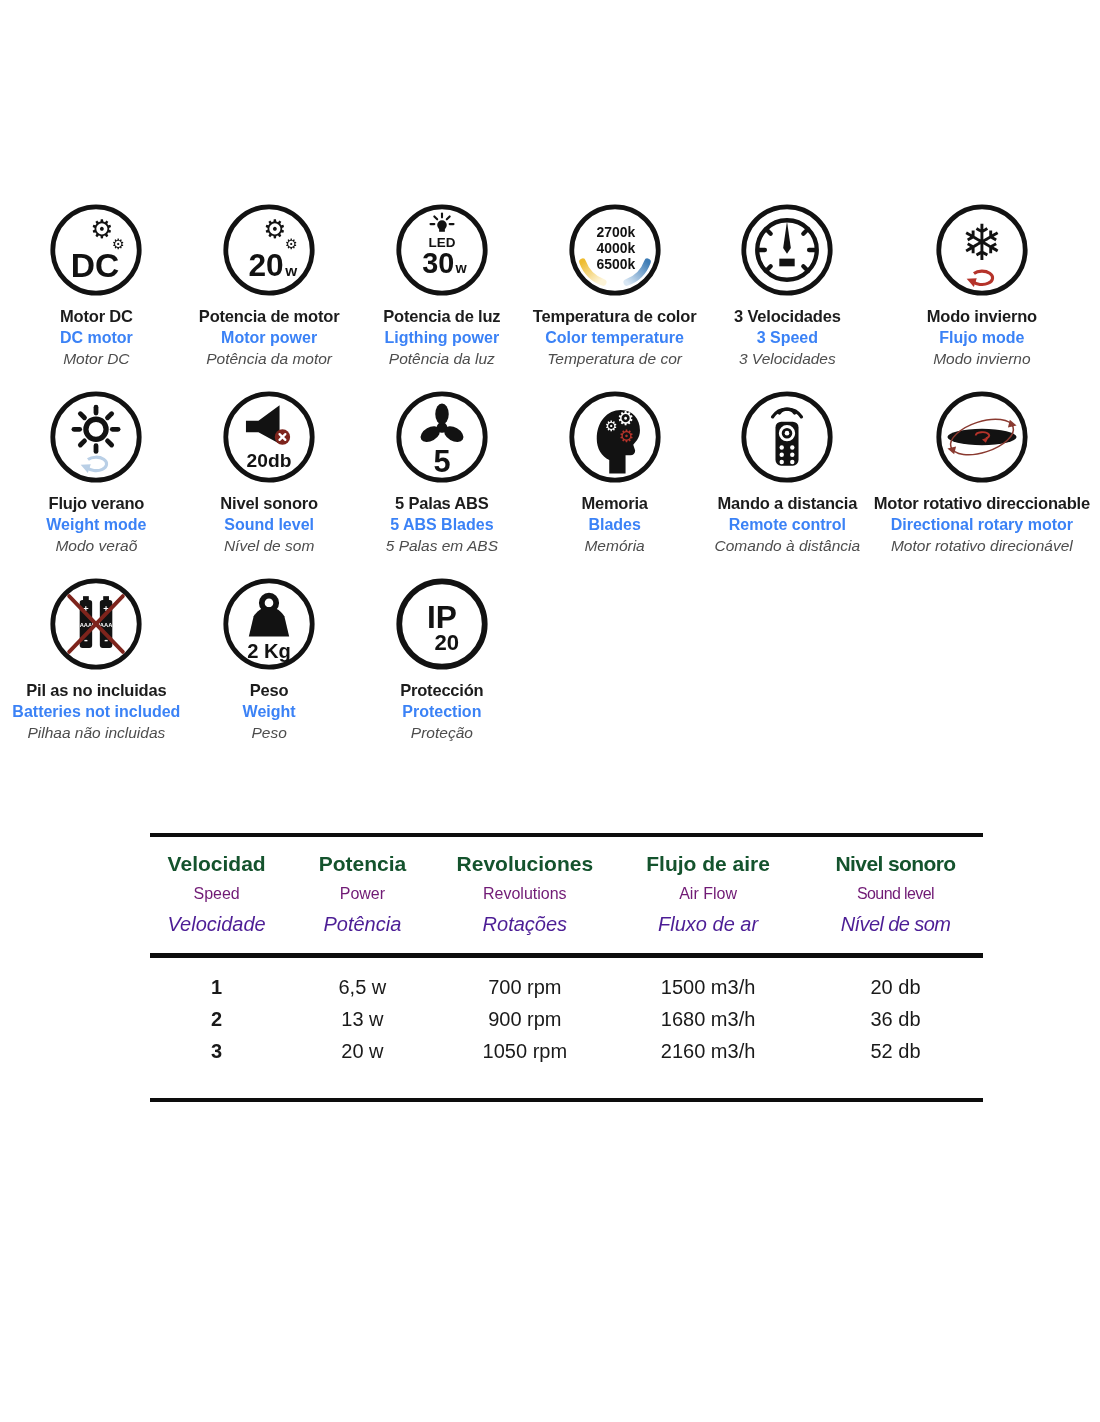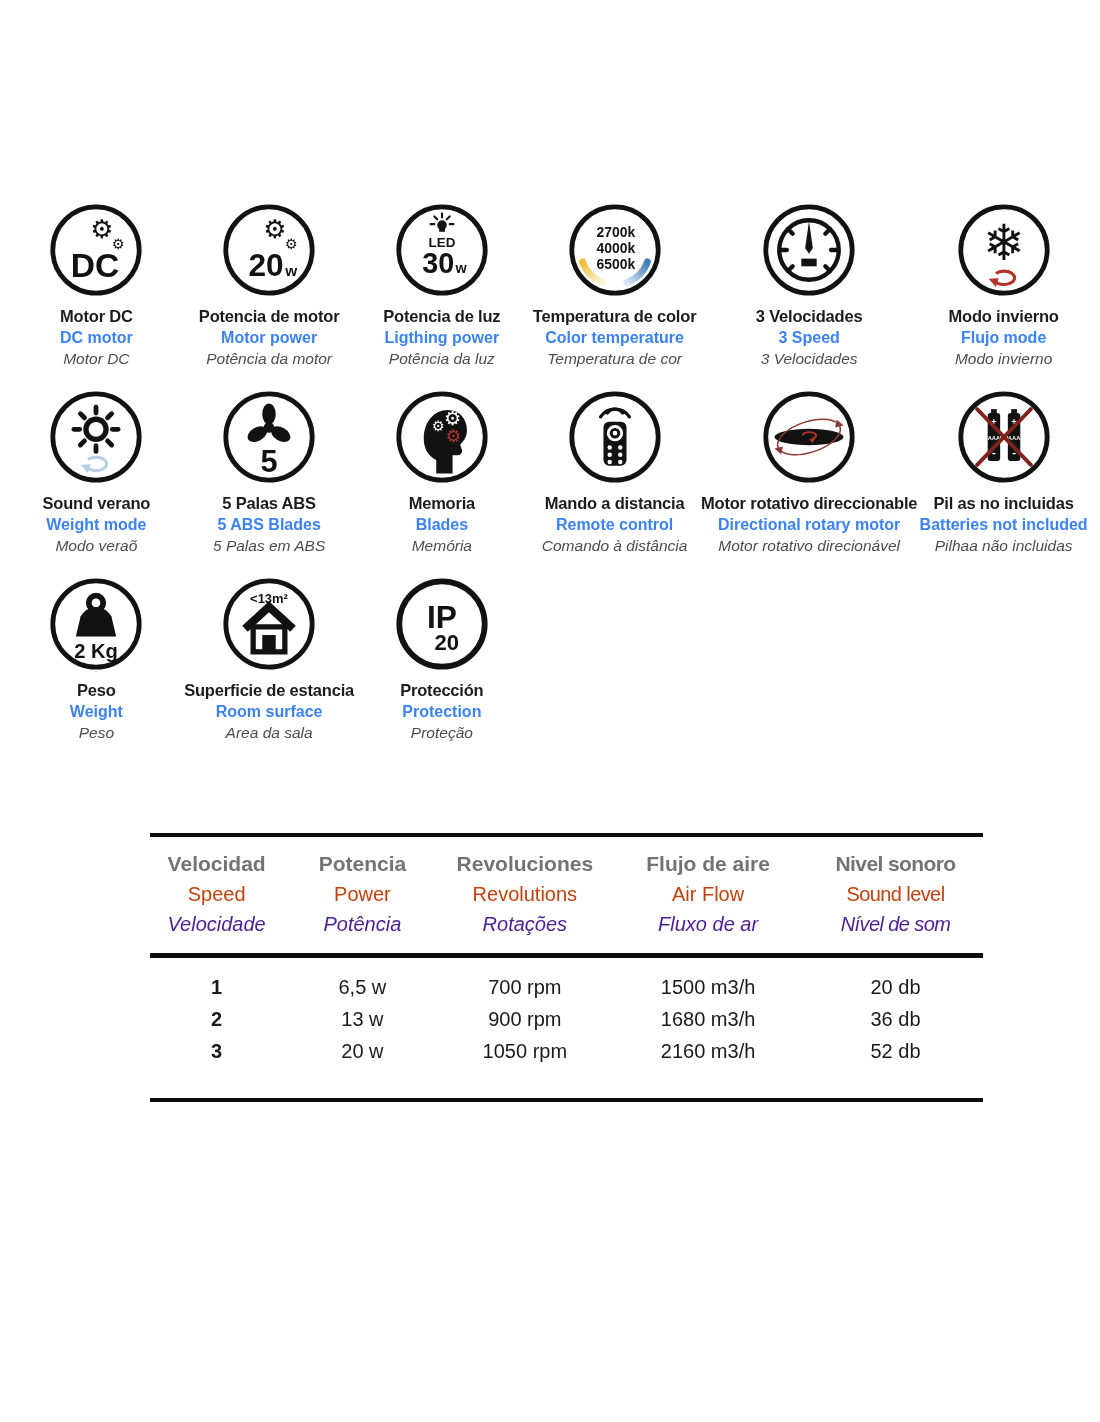--- a/index.html
+++ b/index.html
@@ -35,22 +35,22 @@
     border-bottom:4px solid #0d0d0d;
   }
   .spec-table thead th {
     border-bottom:5px solid #0d0d0d;
     padding:12px 0 14px 0;
     font-weight:normal;
     text-align:center;
     vertical-align:top;
   }
   .spec-table thead th span { display:block; line-height:30px; }
-  .h1 { font-weight:bold; font-size:21px; color:#737373; }
-  .h2 { font-size:20px; color:#c2410c; }
+  .h1 { font-weight:bold; font-size:21px; color:#14532d; }
+  .h2 { font-size:16px; color:#701a75; }
   .h3 { font-size:20px; color:#4c1d95; font-style:italic; }
   .spec-table th.c5 span { letter-spacing:-0.6px; }
   .spec-table tbody td {
     font-size:20px; text-align:center; line-height:30px; color:#1a1a1a;
   }
   .spec-table tbody tr:first-child td { padding-top:14px; }
   .spec-table tbody tr:last-child td  { padding-bottom:32px; }
   .spec-table tbody td:first-child { font-weight:bold; }
 </style>
 </head>
@@ -180,25 +180,42 @@
           <line x1="66.3" y1="25.7" x2="62" y2="30"></line>
           <line x1="33.7" y1="58.3" x2="38" y2="54"></line>
           <line x1="66.3" y1="58.3" x2="62" y2="54"></line>
         </g>
       </g>
       <g>
         <path d="M41.6,73.5 A11,7 0 1 1 40.5,81.5" stroke="#b9cfe6" stroke-width="3.2" fill="none"></path>
         <polygon points="34,79 44.5,78.5 41.5,87.5" fill="#b9cfe6"></polygon>
       </g>
     </svg>
-    <div class="l1">Sound verano</div>
+    <div class="l1">Flujo verano</div>
     <div class="l2">Weight mode</div>
     <div class="l3">Modo veraõ</div>
   </div>
 
+  <div class="cell">
+    <svg viewBox="0 0 100 100">
+      <circle cx="50" cy="50" r="45" fill="#fff" stroke="#121212" stroke-width="5"></circle>
+      <path d="M26,33 L39,33 L61,17 L61,57 L39,45 L26,45 Z" fill="#121212"></path>
+      <g>
+        <circle cx="64" cy="50" r="8" fill="#7e241c"></circle>
+        <g stroke="#fff" stroke-width="2.4" stroke-linecap="round">
+          <line x1="61" y1="47" x2="67" y2="53"></line>
+          <line x1="67" y1="47" x2="61" y2="53"></line>
+        </g>
+      </g>
+      <text x="50" y="81" font-size="20" font-weight="bold" text-anchor="middle" fill="#121212">20db</text>
+    </svg>
+    <div class="l1">Nivel sonoro</div>
+    <div class="l2">Sound level</div>
+    <div class="l3">Nível de som</div>
+  </div>
 
   <div class="cell">
     <svg viewBox="0 0 100 100">
       <circle cx="50" cy="50" r="45" fill="#fff" stroke="#121212" stroke-width="5"></circle>
       <g fill="#121212">
         <circle cx="50" cy="40" r="5.5"></circle>
         <ellipse cx="50" cy="26" rx="7" ry="11"></ellipse>
         <ellipse cx="50" cy="26" rx="7" ry="11" transform="rotate(120 50 40)"></ellipse>
         <ellipse cx="50" cy="26" rx="7" ry="11" transform="rotate(240 50 40)"></ellipse>
       </g>
@@ -295,34 +312,20 @@
       <circle cx="50" cy="50" r="45" fill="#fff" stroke="#121212" stroke-width="5"></circle>
       <circle cx="50" cy="28" r="7.5" fill="none" stroke="#121212" stroke-width="6"></circle>
       <path d="M29,63 L71,63 L66,42 C61,34 55,32.5 50,32.5 C45,32.5 39,34 34,42 Z" fill="#121212"></path>
       <text x="50" y="85" font-size="21" font-weight="bold" text-anchor="middle" fill="#121212">2 Kg</text>
     </svg>
     <div class="l1">Peso</div>
     <div class="l2">Weight</div>
     <div class="l3">Peso</div>
   </div>
 
-  <div class="cell">
-    <svg viewBox="0 0 100 100">
-      <circle cx="50" cy="50" r="45" fill="#fff" stroke="#121212" stroke-width="5"></circle>
-      <text x="50" y="28" font-size="13.5" font-weight="bold" text-anchor="middle" fill="#121212">&lt;13m²</text>
-      <g>
-        <rect x="33.5" y="53" width="33" height="26" fill="#fff" stroke="#121212" stroke-width="5.5"></rect>
-        <path d="M25,55 L50,32 L75,55" fill="none" stroke="#121212" stroke-width="8.5"></path>
-        <rect x="43" y="61.5" width="14" height="17.5" fill="#121212"></rect>
-      </g>
-    </svg>
-    <div class="l1">Superficie de estancia</div>
-    <div class="l2">Room surface</div>
-    <div class="l3">Area da sala</div>
-  </div>
 
   <div class="cell">
     <svg viewBox="0 0 100 100">
       <circle cx="50" cy="50" r="44.5" fill="#fff" stroke="#121212" stroke-width="6"></circle>
       <text x="50" y="54" font-size="33" font-weight="bold" text-anchor="middle" fill="#121212">IP</text>
       <text x="55" y="77" font-size="23" font-weight="bold" text-anchor="middle" fill="#121212">20</text>
     </svg>
     <div class="l1">Protección</div>
     <div class="l2">Protection</div>
     <div class="l3">Proteção</div>

